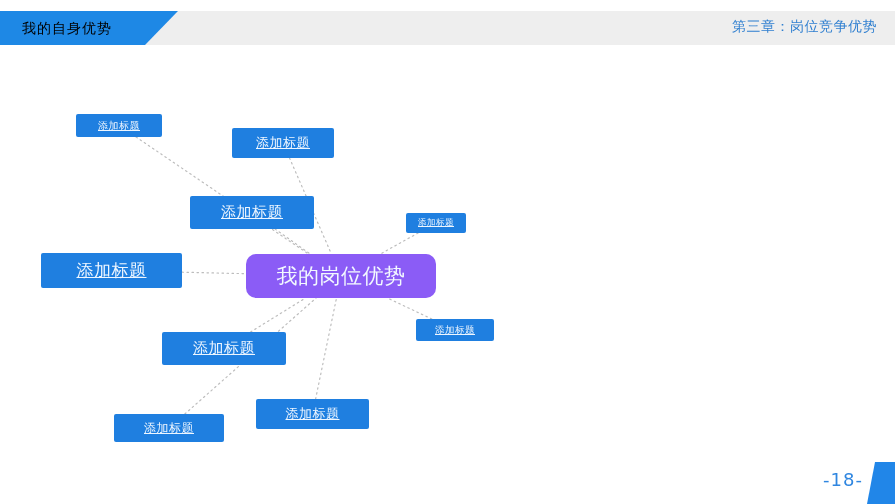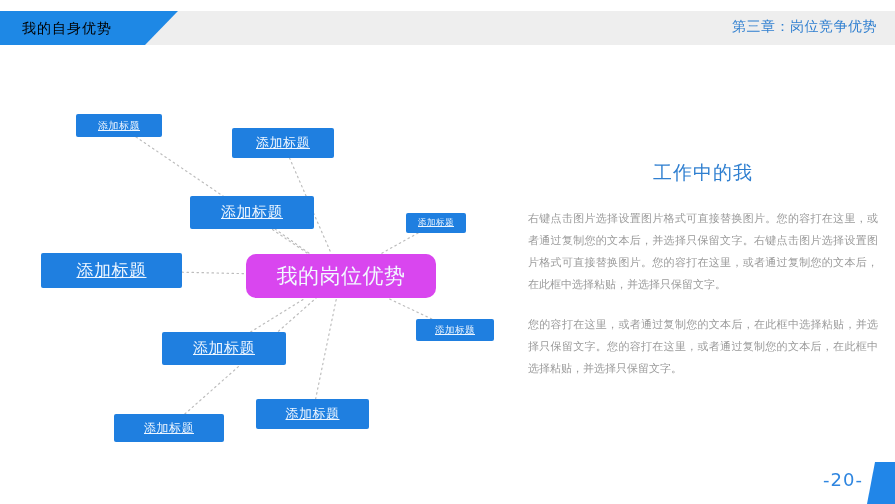--- a/index.html
+++ b/index.html
@@ -94,35 +94,30 @@
         <line x1="289.5" y1="108.0" x2="331.4" y2="204.0" stroke="#bdbdbd" stroke-width="1.2" stroke-dasharray="1.5 3.5" stroke-linecap="round"></line>
         <line x1="275.1" y1="179.0" x2="310.2" y2="204.0" stroke="#bdbdbd" stroke-width="1.2" stroke-dasharray="1.5 3.5" stroke-linecap="round"></line>
         <line x1="182.0" y1="222.2" x2="246.0" y2="223.7" stroke="#bdbdbd" stroke-width="1.2" stroke-dasharray="1.5 3.5" stroke-linecap="round"></line>
         <line x1="418.1" y1="183.0" x2="380.4" y2="204.0" stroke="#bdbdbd" stroke-width="1.2" stroke-dasharray="1.5 3.5" stroke-linecap="round"></line>
         <line x1="431.8" y1="269.0" x2="387.4" y2="248.0" stroke="#bdbdbd" stroke-width="1.2" stroke-dasharray="1.5 3.5" stroke-linecap="round"></line>
         <line x1="250.6" y1="282.0" x2="305.5" y2="248.0" stroke="#bdbdbd" stroke-width="1.2" stroke-dasharray="1.5 3.5" stroke-linecap="round"></line>
         <line x1="315.6" y1="349.0" x2="336.5" y2="248.0" stroke="#bdbdbd" stroke-width="1.2" stroke-dasharray="1.5 3.5" stroke-linecap="round"></line>
         <line x1="184.8" y1="364.0" x2="316.1" y2="248.0" stroke="#bdbdbd" stroke-width="1.2" stroke-dasharray="1.5 3.5" stroke-linecap="round"></line>
       </svg>
     <div id="map-nodes">
-        <div class="node center" style="background: #d946ef; left: 246px; top: 204px; width: 190px; height: 44px; font-size: 21px;">我的岗位优势</div>
+        <div class="node center" style="background: #8b5cf6; left: 246px; top: 204px; width: 190px; height: 44px; font-size: 21px;">我的岗位优势</div>
         <div class="node sat" style="background: rgb(31, 127, 224); left: 76px; top: 64px; width: 86px; height: 23px; font-size: 10px;">添加标题</div>
         <div class="node sat" style="background: rgb(31, 127, 224); left: 232px; top: 78px; width: 102px; height: 30px; font-size: 13px;">添加标题</div>
         <div class="node sat" style="background: rgb(31, 127, 224); left: 190px; top: 146px; width: 124px; height: 33px; font-size: 15px;">添加标题</div>
         <div class="node sat" style="background: rgb(31, 127, 224); left: 41px; top: 203px; width: 141px; height: 35px; font-size: 17px;">添加标题</div>
         <div class="node sat" style="background: rgb(31, 127, 224); left: 406px; top: 163px; width: 60px; height: 20px; font-size: 8.5px;">添加标题</div>
         <div class="node sat" style="background: rgb(31, 127, 224); left: 416px; top: 269px; width: 78px; height: 22px; font-size: 9.5px;">添加标题</div>
         <div class="node sat" style="background: rgb(31, 127, 224); left: 162px; top: 282px; width: 124px; height: 33px; font-size: 15px;">添加标题</div>
         <div class="node sat" style="background: rgb(31, 127, 224); left: 256px; top: 349px; width: 113px; height: 30px; font-size: 13px;">添加标题</div>
         <div class="node sat" style="background: rgb(31, 127, 224); left: 114px; top: 364px; width: 110px; height: 28px; font-size: 12px;">添加标题</div>
       </div>
   </div>
 
-  <div class="panel">
-    <h2 class="panel-title">工作中的我</h2>
-    <p class="panel-para">右键点击图片选择设置图片格式可直接替换图片。您的容打在这里，或者通过复制您的文本后，并选择只保留文字。右键点击图片选择设置图片格式可直接替换图片。您的容打在这里，或者通过复制您的文本后，在此框中选择粘贴，并选择只保留文字。</p>
-    <p class="panel-para">您的容打在这里，或者通过复制您的文本后，在此框中选择粘贴，并选择只保留文字。您的容打在这里，或者通过复制您的文本后，在此框中选择粘贴，并选择只保留文字。</p>
-  </div>
 
-  <div class="page-num">-20-</div>
+  <div class="page-num">-18-</div>
   <div class="corner-shape"></div>
 
 </div>
 
 </body></html>

